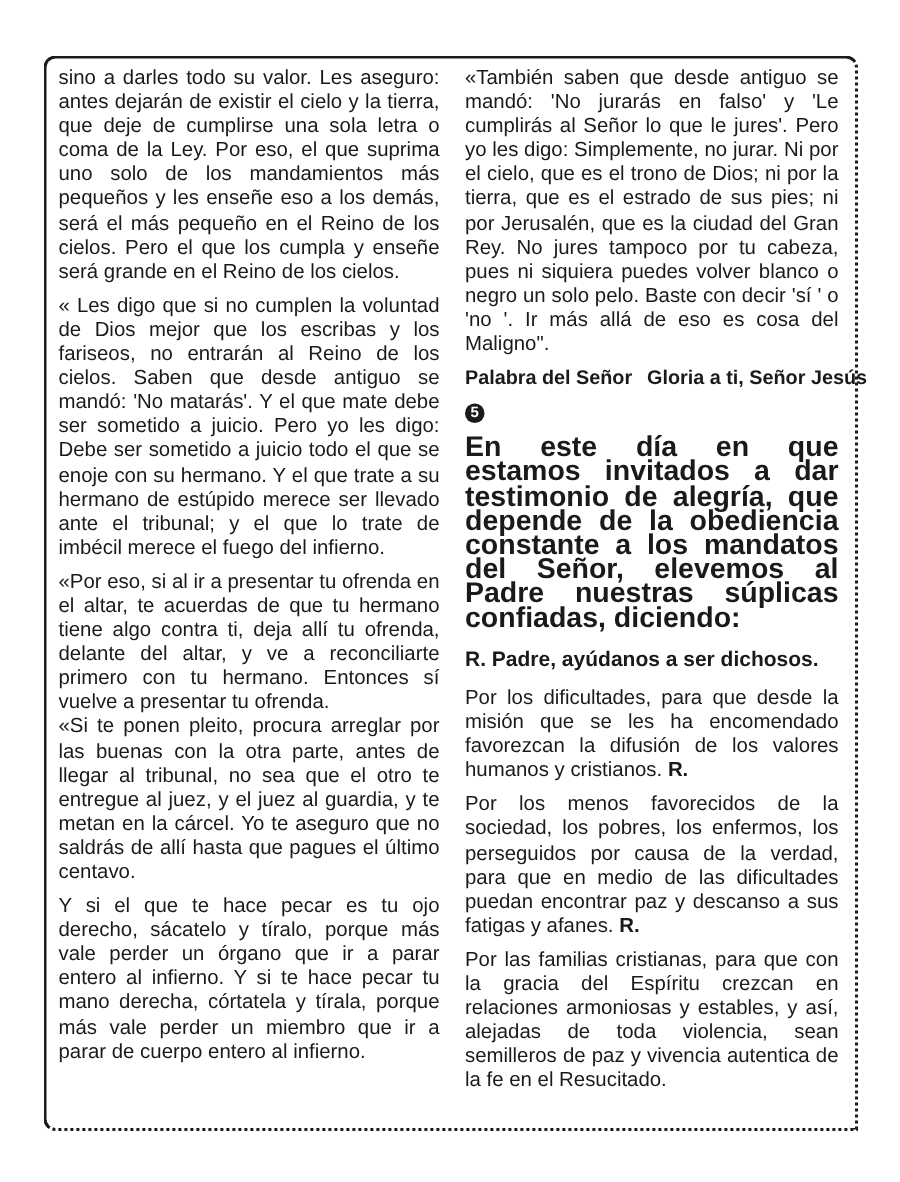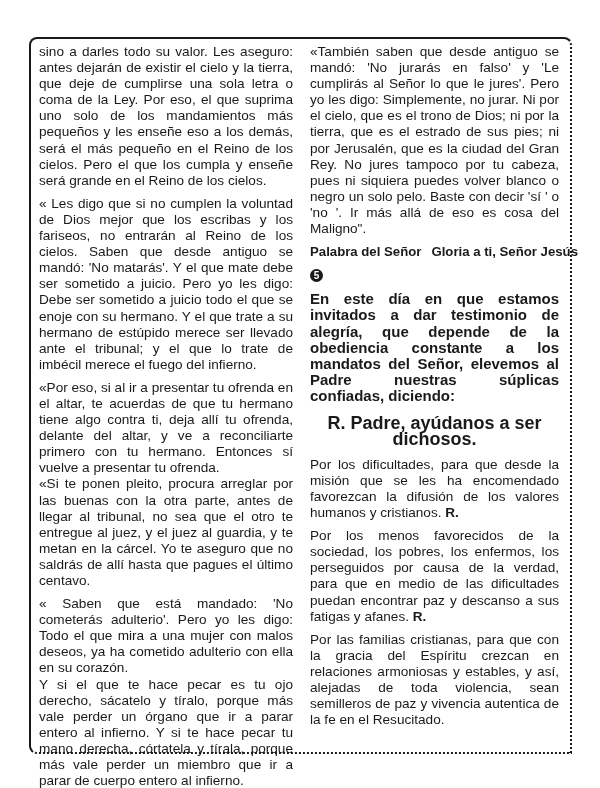--- a/index.html
+++ b/index.html
@@ -13,35 +13,34 @@
   }
   .col { position: absolute; top: 44px; font-size: 13.6px; line-height: 16.1px; text-align: justify; }
   .col-left { left: 39px; width: 254px; }
   .col-right { left: 310px; width: 249px; }
   p { margin: 0 0 7px 0; }
   p.tight { margin-bottom: 0; }
   .acclaim { font-weight: bold; font-size: 13.2px; margin: 6px 0 9px 0; text-align: right; white-space: nowrap; }
   .acclaim .gap { display: inline-block; width: 10px; }
   .section-head { font-weight: bold; font-size: 13.6px; margin: 0 0 9px 0; display: flex; align-items: center; text-align: left; }
   .num-badge { display: inline-flex; align-items: center; justify-content: center; width: 13px; height: 13px; border-radius: 50%; background: #1a1a1a; color: #fff; font-size: 10px; font-weight: bold; margin-right: 11px; }
-  .intro { font-weight: bold; font-size: 15px; line-height: 16.2px; margin-bottom: 10px; }
-  .response { font-weight: bold; font-size: 18px; text-align: center; margin: 0 0 10px 0; }
+  .intro { font-weight: bold; font-size: 19px; line-height: 16.2px; margin-bottom: 10px; }
+  .response { font-weight: bold; font-size: 14px; text-align: left; margin: 0 0 10px 0; }
   .r-mark { font-weight: bold; }
 </style>
 </head>
 <body>
 
 <div class="frame"></div>
 
 <div class="col col-left">
   <p>sino a darles todo su valor. Les aseguro: antes dejarán de existir el cielo y la tierra, que deje de cumplirse una sola letra o coma de la Ley. Por eso, el que suprima uno solo de los mandamientos más pequeños y les enseñe eso a los demás, será el más pequeño en el Reino de los cielos. Pero el que los cumpla y enseñe será grande en el Reino de los cielos.</p>
   <p>« Les digo que si no cumplen la voluntad de Dios mejor que los escribas y los fariseos, no entrarán al Reino de los cielos. Saben que desde antiguo se mandó: 'No matarás'. Y el que mate debe ser sometido a juicio. Pero yo les digo: Debe ser sometido a juicio todo el que se enoje con su hermano. Y el que trate a su hermano de estúpido merece ser llevado ante el tribunal; y el que lo trate de imbécil merece el fuego del infierno.</p>
   <p class="tight">«Por eso, si al ir a presentar tu ofrenda en el altar, te acuerdas de que tu hermano tiene algo contra ti, deja allí tu ofrenda, delante del altar, y ve a reconciliarte primero con tu hermano. Entonces sí vuelve a presentar tu ofrenda.</p>
   <p>«Si te ponen pleito, procura arreglar por las buenas con la otra parte, antes de llegar al tribunal, no sea que el otro te entregue al juez, y el juez al guardia, y te metan en la cárcel. Yo te aseguro que no saldrás de allí hasta que pagues el último centavo.</p>
-  <p class="tight">« Saben que está mandado: 'No cometerás adulterio'. Pero yo les digo: Todo el que mira a una mujer con malos deseos, ya ha cometido adulterio con ella en su corazón.</p>
   <p>Y si el que te hace pecar es tu ojo derecho, sácatelo y tíralo, porque más vale perder un órgano que ir a parar entero al infierno. Y si te hace pecar tu mano derecha, córtatela y tírala, porque más vale perder un miembro que ir a parar de cuerpo entero al infierno.</p>
 
 </div>
 
 <div class="col col-right">
   <p>«También saben que desde antiguo se mandó: 'No jurarás en falso' y 'Le cumplirás al Señor lo que le jures'. Pero yo les digo: Simplemente, no jurar. Ni por el cielo, que es el trono de Dios; ni por la tierra, que es el estrado de sus pies; ni por Jerusalén, que es la ciudad del Gran Rey. No jures tampoco por tu cabeza, pues ni siquiera puedes volver blanco o negro un solo pelo. Baste con decir 'sí ' o 'no '. Ir más allá de eso es cosa del Maligno".</p>
 
   <div class="acclaim">
     <span>Palabra del Señor</span><span class="gap"></span><span>Gloria a ti, Señor Jesús</span>
   </div>

